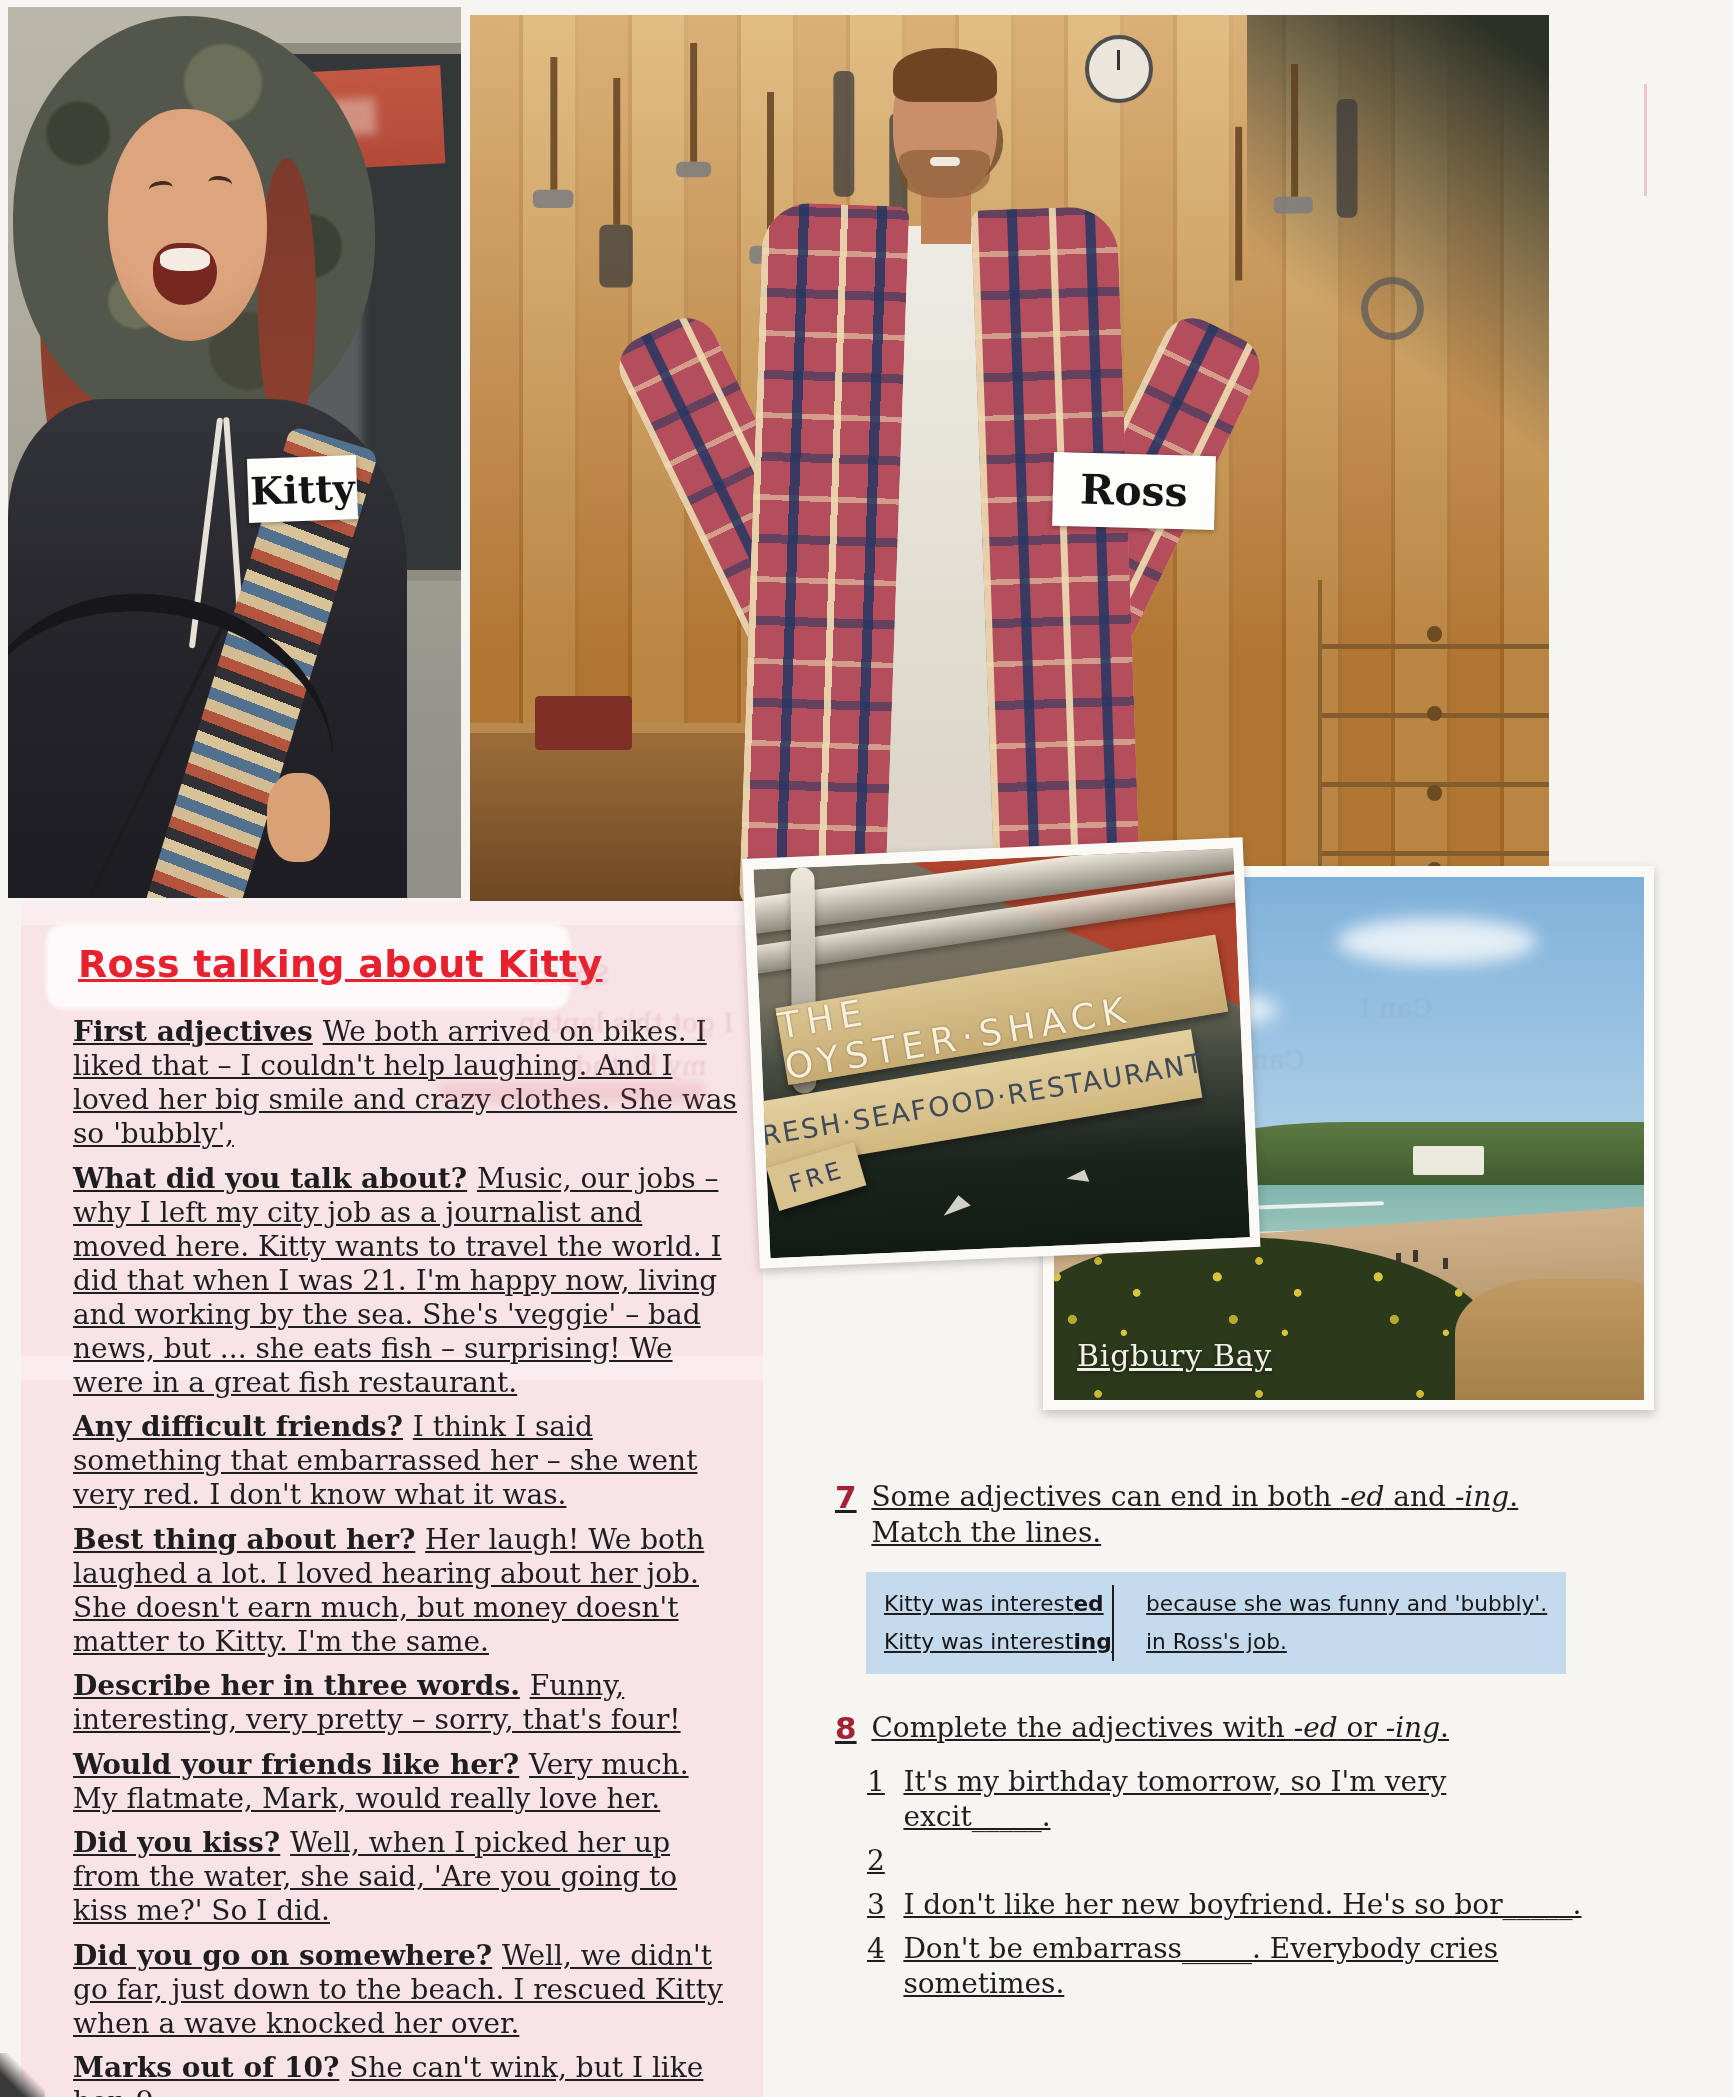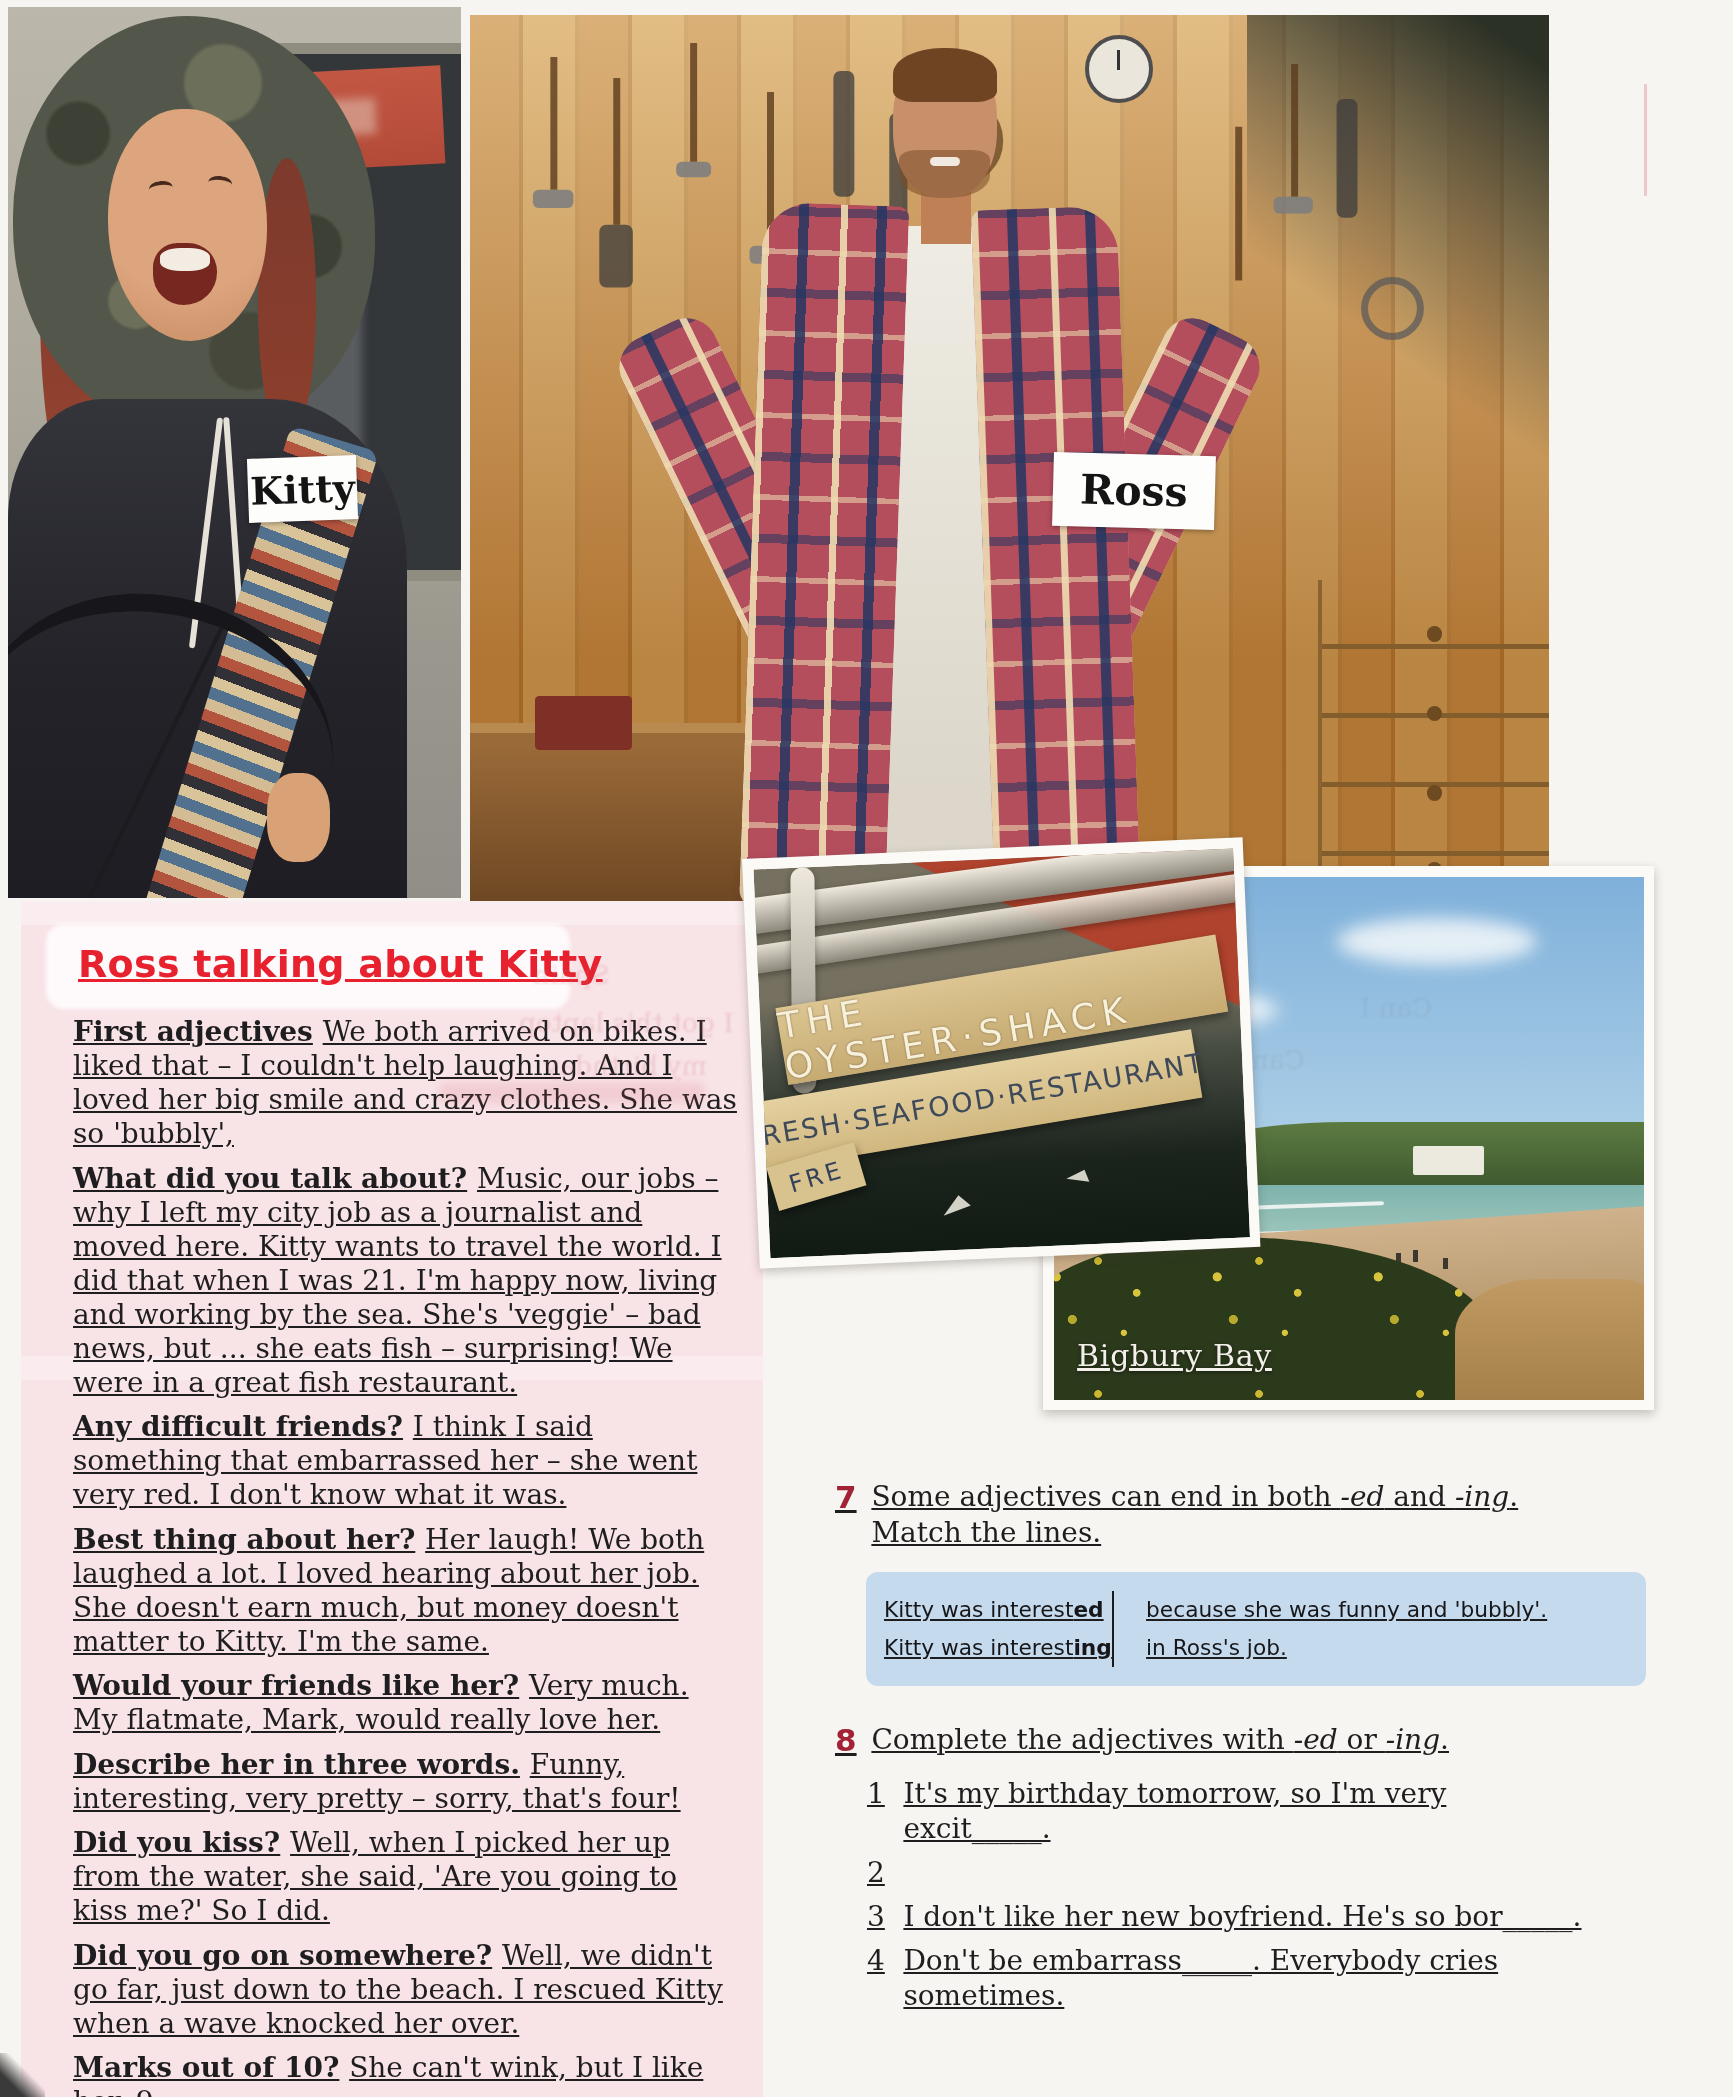--- a/index.html
+++ b/index.html
@@ -120,22 +120,22 @@
                    font-size:38px;color:#e7212e;letter-spacing:0.3px;}
   #article{left:73px;top:1015px;width:666px;z-index:3;font-size:28px;line-height:34px;}
   #article p{margin:0 0 10.5px 0;}
   #article b{margin-right:9.8px;}
 
   
   #voc{left:835px;top:1479px;width:749px;z-index:2;}
   .voc-title{font-family:"DejaVu Sans",sans-serif;font-weight:bold;font-size:33px;color:#9c2032;margin:0 0 41px 0;}
   .ex{display:flex;gap:14px;font-size:28px;line-height:36px;}
   .ex-num{font-family:"DejaVu Sans",sans-serif;font-weight:bold;font-size:31px;color:#a32336;flex:0 0 22.4px;}
-  .match-box{margin:21px 0 36px 31px;width:780px;background:#c5daed;display:flex;padding:19px 0;
-             font-family:"DejaVu Sans",sans-serif;font-size:21.7px;line-height:38px;color:#17171a;border-radius:12px;}
+  .match-box{margin:21px 0 36px 31px;width:700px;background:#c5daed;display:flex;padding:13px 0;
+             font-family:"DejaVu Sans",sans-serif;font-size:21.7px;line-height:38px;color:#17171a;}
   .mb-left{flex:0 0 228px;padding-left:18px;}
   .mb-div{width:2.1px;background:#1b1b1e;align-self:stretch;}
   .mb-right{padding-left:32px;}
   .ex8-items{margin:18px 0 0 32px;}
   .item{display:flex;gap:15.4px;font-size:28px;line-height:35px;margin-bottom:9px;}
   .inum{flex:0 0 21px;}
 
   
   .ghost{position:absolute;transform:scaleX(-1);color:#c96c76;opacity:.22;filter:blur(1px);font-size:26.6px;z-index:4;}
   .ghost.grey{color:#7d8894;opacity:.18;}
@@ -271,22 +271,22 @@
 
 <div id="pink-panel" class="abs"></div>
 <div id="head-band" class="abs"></div>
 <div id="article-heading" class="abs">Ross talking about Kitty</div>
 
 <div id="article" class="abs">
   <p class="qa"><b>First adjectives</b><span>We both arrived on bikes. I liked that – I couldn't help laughing. And I loved her big smile and crazy clothes. She was so 'bubbly',</span></p>
   <p class="qa"><b>What did you talk about?</b><span>Music, our jobs – why I left my city job as a journalist and moved here. Kitty wants to travel the world. I did that when I was 21. I'm happy now, living and working by the sea. She's 'veggie' – bad news, but ... she eats fish – surprising! We were in a great fish restaurant.</span></p>
   <p class="qa"><b>Any difficult friends?</b><span>I think I said something that embarrassed her – she went very red. I don't know what it was.</span></p>
   <p class="qa"><b>Best thing about her?</b><span>Her laugh! We both laughed a lot. I loved hearing about her job. She doesn't earn much, but money doesn't matter to Kitty. I'm the same.</span></p>
+  <p class="qa"><b>Describe her in three words.</b><span>Funny, interesting, very pretty – sorry, that's four!</span></p>
   <p class="qa"><b>Would your friends like her?</b><span>Very much. My flatmate, Mark, would really love her.</span></p>
-  <p class="qa"><b>Describe her in three words.</b><span>Funny, interesting, very pretty – sorry, that's four!</span></p>
   <p class="qa"><b>Did you kiss?</b><span>Well, when I picked her up from the water, she said, 'Are you going to kiss me?' So I did.</span></p>
   <p class="qa"><b>Did you go on somewhere?</b><span>Well, we didn't go far, just down to the beach. I rescued Kitty when a wave knocked her over.</span></p>
   <p class="qa"><b>Marks out of 10?</b><span>She can't wink, but I like her. 9</span></p>
 
 </div>
 
 <div class="ghost" style="left:533px;top:959px;">Spain</div>
 <div class="ghost" style="left:519px;top:1007px;">I got this laptop</div>
 <div class="ghost" style="left:544px;top:1050px;">my birthday</div>
 <div class="ghost-bar" style="left:439px;top:1082px;width:266px;height:22.4px;"></div>

